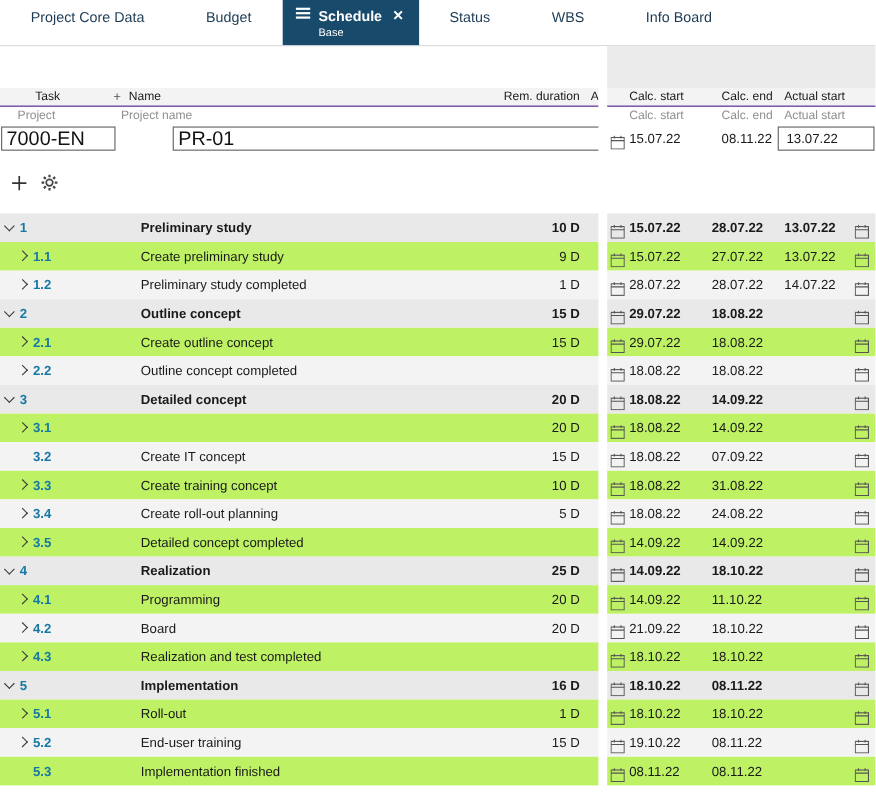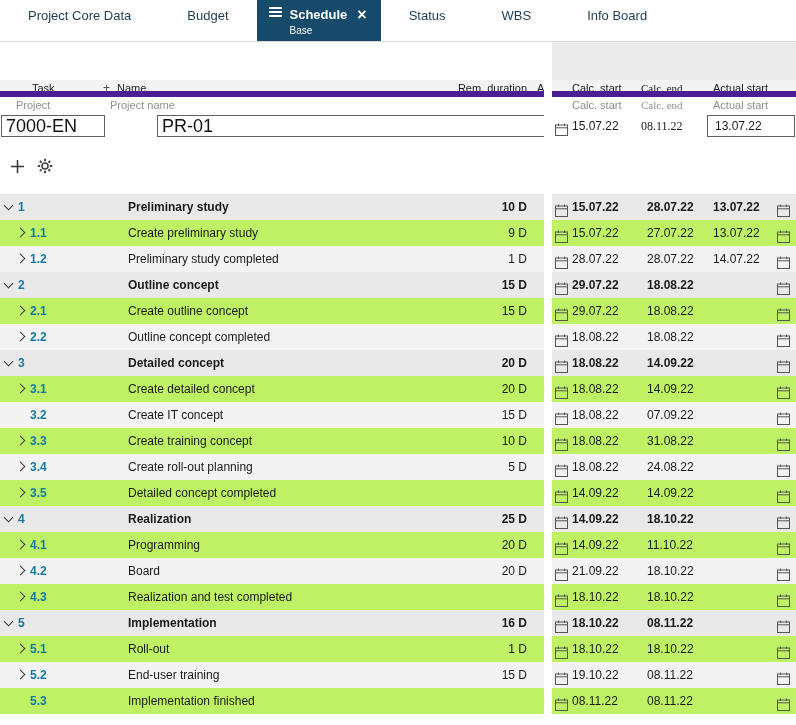--- a/index.html
+++ b/index.html
@@ -20,32 +20,32 @@
   
   .panelrow { display:flex; }
   .pl { width:544px; position:relative; overflow:hidden; }
   .pg { width:8px; background:#fff; flex:0 0 8px; }
   .pr { width:244px; position:relative; overflow:hidden; }
 
   .topspace { height:38px; }
   .topspace .pr { background:var(--ganttbg,#ebebeb); }
 
   .hdr1 { height:17px; line-height:17px; font-size:11px; }
-  .hdr1 .pl, .hdr1 .pr { background:var(--hdrbg,#f3f3f3); border-bottom:6px solid #4c1d95;padding-left:13px; }
+  .hdr1 .pl, .hdr1 .pr { background:var(--hdrbg,#f3f3f3); border-bottom:1px solid #4c1d95;padding-left:13px; }
   .hdr2 { height:16px; line-height:16px; font-size:11px; }
   .hdr2 .h { color:var(--subtxt,#8f8f8f); }
   .h { position:absolute; white-space:nowrap; }
   .h-task { left:32px; }
   .h-plus { left:103px; color:#555; font-size:12px; }
   .h-name { left:117px; }
   .h-dur  { right:17px; }
   .h-a    { left:537px; }
   .h-proj { left:16px; }
   .h-pname{ left:110px; }
-  .p-cs { left:20px; }  .p-ce { left:89px;font-family:Liberation Serif, serif; }  .p-as { left:161px; }
+  .p-cs { left:20px; }  .p-ce { left:104px; }  .p-as { left:161px; }
 
   
   .inrow { height:27px; line-height:27px; }
   .inp { position:absolute; top:2px; height:22px; border:1px solid #5f5f5f; background:#fff;
          font-family:"Liberation Sans",sans-serif; font-size:18px; color:#111; padding:0 4px; }
   .inp-id { left:1px; width:104px; }
   .inp-name { left:117px; width:413px;margin-left:40px; }
   .d { position:absolute; white-space:nowrap; }
   .asbox { position:absolute; left:155px; top:2px; width:88px; height:22px; line-height:20px;
            border:1px solid #5f5f5f; padding-left:7px; background:#fff; }
@@ -367,21 +367,20 @@
               <line x1="0.5" y1="4.8" x2="12.5" y2="4.8" stroke="#555" stroke-width="1"></line>
               <line x1="3.5" y1="0.5" x2="3.5" y2="3" stroke="#555" stroke-width="1"></line>
               <line x1="9.5" y1="0.5" x2="9.5" y2="3" stroke="#555" stroke-width="1"></line>
             </svg></span>
         </div>
       </div>
       <div class="trow panelrow">
         <div class="pl">
           <span class="chev right lvl1"></span>
           <span class="num n1">3.1</span>
-          <span class="tname">Create detailed concept</span>
           <span class="dur">20 D</span>
         </div>
         <div class="pg"></div>
         <div class="pr">
           <span class="cal cal-l"><svg width="13" height="13" viewBox="0 0 13 13">
               <rect x="0.5" y="2" width="12" height="10.5" fill="none" stroke="#555" stroke-width="1"></rect>
               <line x1="0.5" y1="4.8" x2="12.5" y2="4.8" stroke="#555" stroke-width="1"></line>
               <line x1="3.5" y1="0.5" x2="3.5" y2="3" stroke="#555" stroke-width="1"></line>
               <line x1="9.5" y1="0.5" x2="9.5" y2="3" stroke="#555" stroke-width="1"></line>
             </svg></span>

